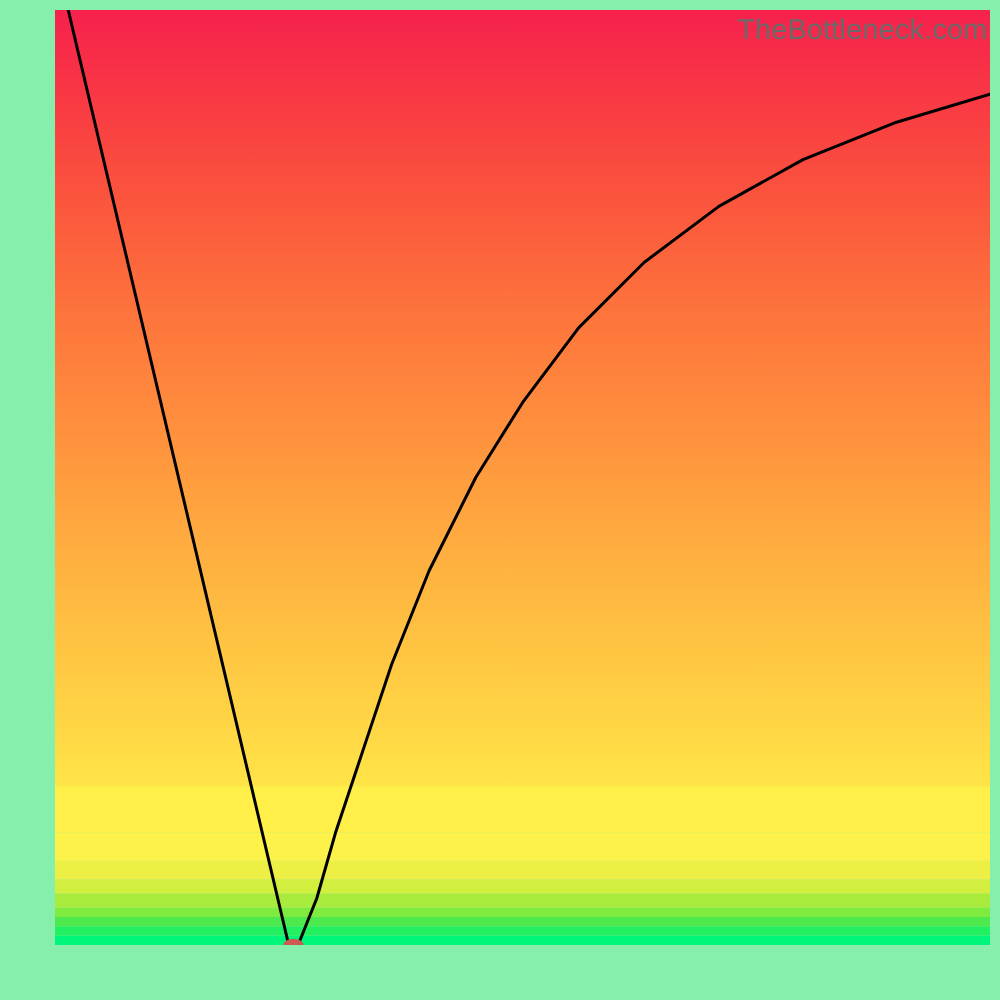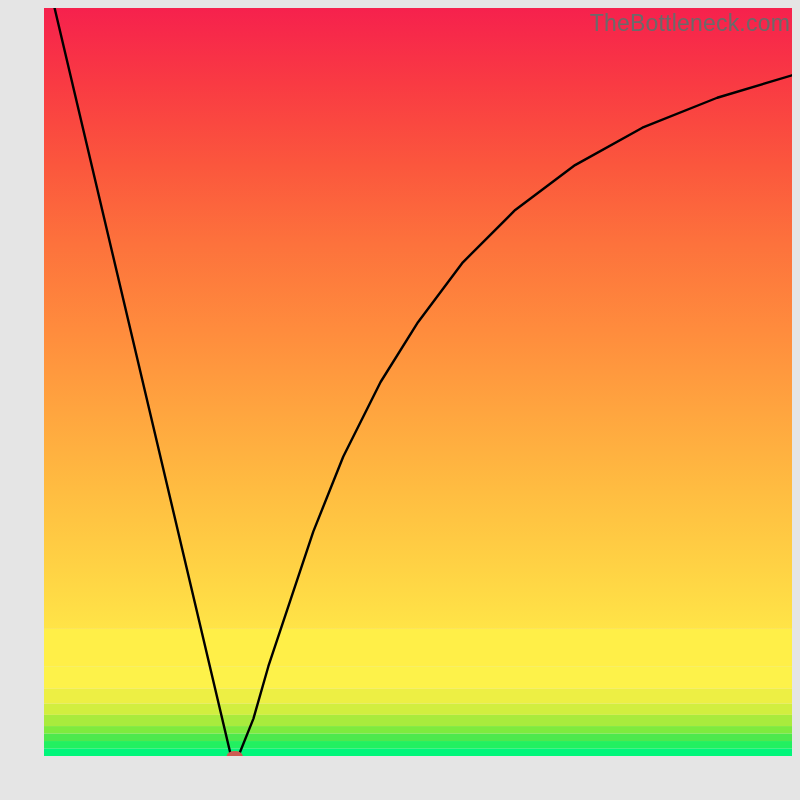--- a/index.html
+++ b/index.html
@@ -8,21 +8,21 @@
     width: 800px;
     height: 800px;
     overflow: hidden;
     background: #000;
     font-family: Arial, Helvetica, sans-serif;
   }
   .frame {
     position: relative;
     width: 800px;
     height: 800px;
-    background: #e5e5e5;
+    background: #86efac;
   }
   .plot-area {
     position: absolute;
     left: 44px;
     top: 8px;
     width: 748px;
     height: 748px;
   }
   .watermark {
     position: absolute;

